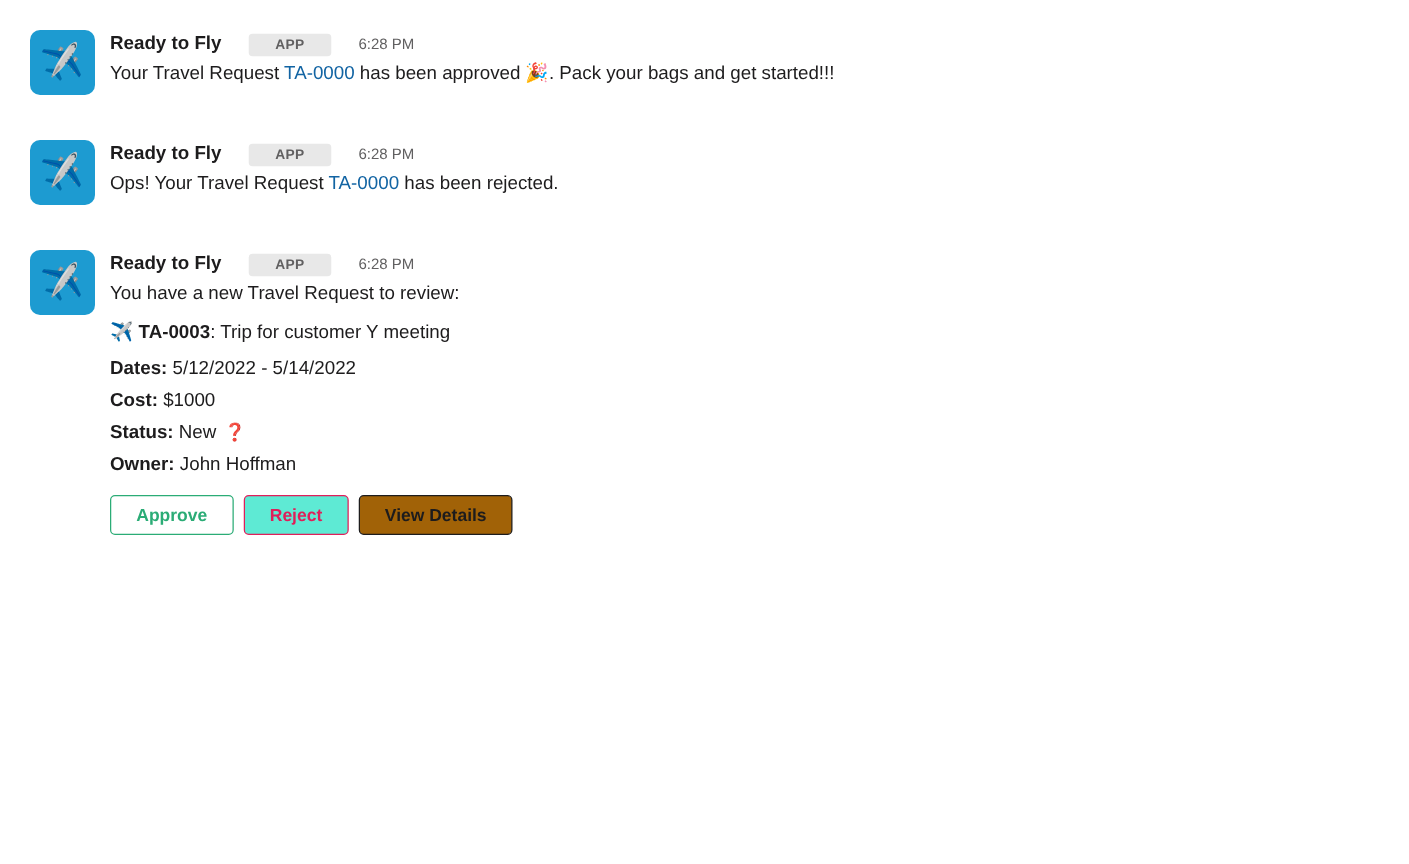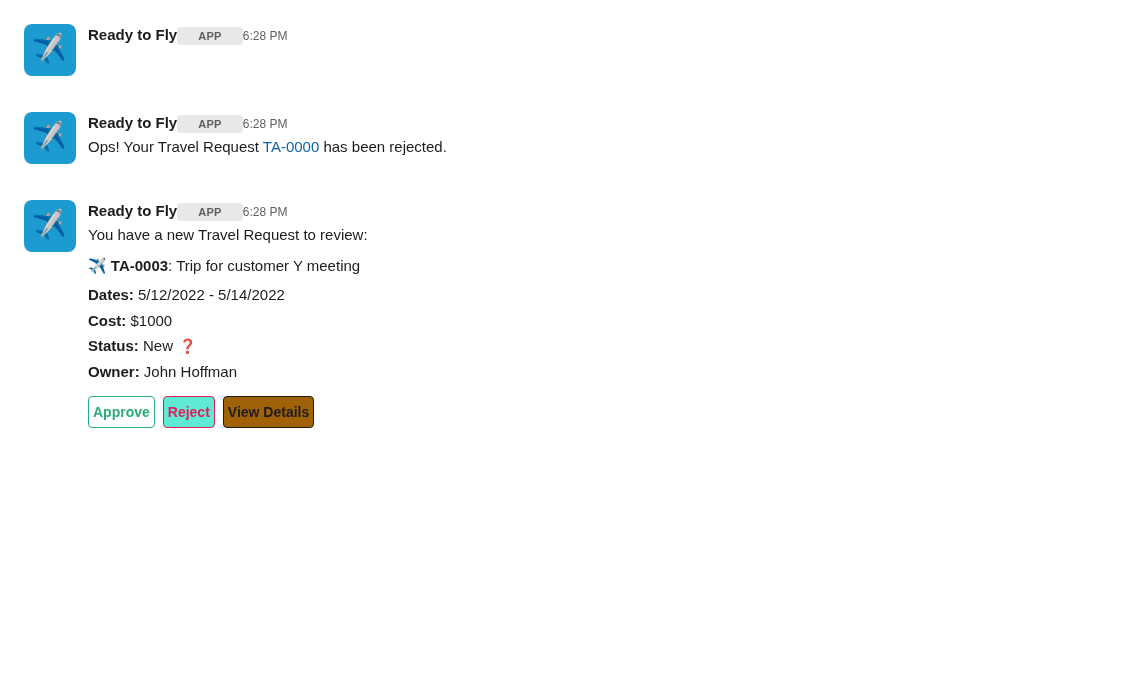--- a/index.html
+++ b/index.html
@@ -40,21 +40,21 @@
       transform: rotate(-10deg);
     }
 
     .message-content {
       flex: 1;
     }
 
     .message-header {
       display: flex;
       align-items: baseline;
-      gap: 0;
+      gap: 22px;
       margin-bottom: 2px;
     }
 
     .sender-name {
       font-weight: 900;
       font-size: 15px;
       color: #1d1c1d;
     }
 
     .app-badge {
@@ -102,21 +102,21 @@
       margin-bottom: 4px;
     }
 
     .action-buttons {
       display: flex;
       gap: 8px;
       margin-top: 12px;
     }
 
     .btn {
-      padding: 7px 4px;
+      padding: 7px 20px;
       border-radius: 4px;
       font-size: 14px;
       font-weight: 700;
       cursor: pointer;
       border: 1px solid;
     }
 
     .btn-approve {
       color: #2bac76;
       border-color: #2bac76;
@@ -148,20 +148,23 @@
 
 <div class="message-block">
   <div class="avatar">
     <span class="avatar-plane">✈️</span>
   </div>
   <div class="message-content">
     <div class="message-header">
       <span class="sender-name">Ready to Fly</span>
       <span class="app-badge">APP</span>
       <span class="timestamp">6:28 PM</span>
+    </div>
+    <div class="message-text">
+      <span>Your Travel Request </span><a class="link-text">TA-0000</a><span> has been approved 🎉. Pack your bags and get started!!!</span>
     </div>
   </div>
 </div>
 
 <div class="message-block">
   <div class="avatar">
     <span class="avatar-plane">✈️</span>
   </div>
   <div class="message-content">
     <div class="message-header">

